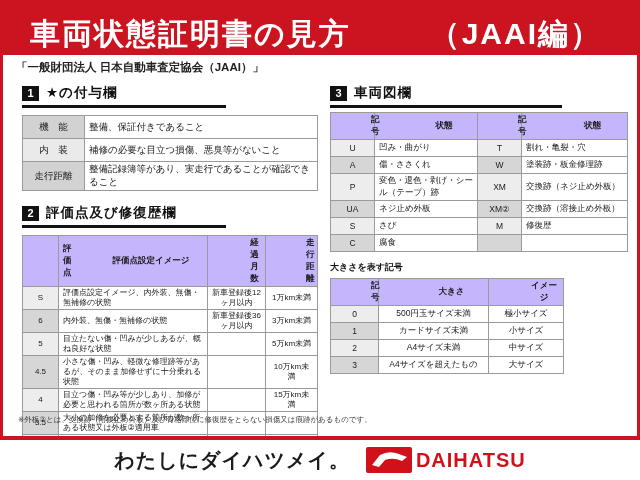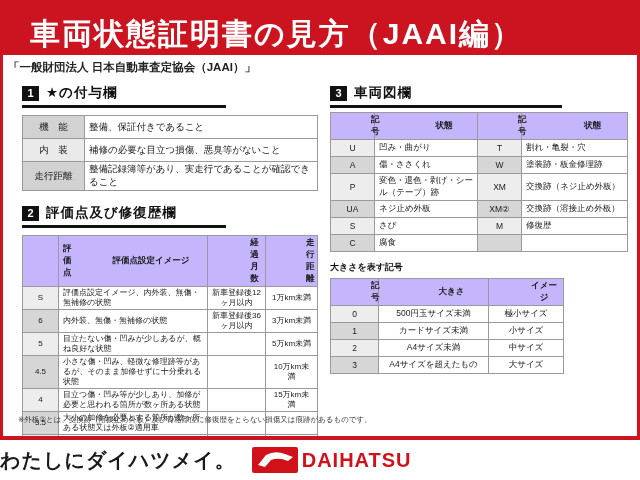--- a/index.html
+++ b/index.html
@@ -7,30 +7,30 @@
   body {
     font-family:"Liberation Sans","DejaVu Sans",sans-serif;
     background:#ffffff; color:#1a1a1a; position:relative; overflow:hidden;
   }
   .page { position:absolute; inset:0; }
 
   
   .banner {
     position:absolute; left:0; top:0; width:640px; height:55px;
     background:#cb1420; color:#fff; display:flex; align-items:center;
-    padding:17px 38px 4px 30px;
+    justify-content:space-between; padding:17px 38px 4px 30px;
   }
   .banner .t { font-size:30px; font-weight:bold; letter-spacing:2px; }
 
   
   .edge-left  { position:absolute; left:0;  top:55px; width:3px; height:385px; background:#cb1420; }
   .edge-right { position:absolute; right:0; top:55px; width:3px; height:385px; background:#cb1420; }
   .bottom-rule{ position:absolute; left:0; top:436px; width:640px; height:4px; background:#cb1420; }
 
-  .subtitle { position:absolute; left:8px; top:60px; font-size:11.5px; font-weight:bold; color:#222; }
+  .subtitle { position:absolute; left:16px; top:60px; font-size:11.5px; font-weight:bold; color:#222; }
 
   .col-left  { position:absolute; left:22px;  top:84px; width:296px; }
   .col-right { position:absolute; left:330px; top:84px; width:298px; }
 
   
   .sec-header { display:flex; align-items:center; gap:7px; border-bottom:3px solid #111; padding-bottom:3px; }
   .sec-header.w200 { width:204px; }
   .sec-header.w230 { width:232px; }
   .sec-num {
     background:#111; color:#fff; font-weight:bold; font-size:11px;
@@ -74,21 +74,21 @@
   .t-size td { height:17px; text-align:center; }
   .t-size tbody tr:nth-child(odd)  td:first-child { background:#ededed; }
   .t-size tbody tr:nth-child(even) td:first-child { background:#d6d6d6; }
 
   
   .notes { position:absolute; left:18px; top:415px; font-size:7.5px; color:#333; line-height:1.45; }
 
   
   .footer {
     position:absolute; left:0; top:440px; width:640px; height:40px;
-    display:flex; align-items:center; gap:16px; background:#fff;
+    display:flex; align-items:center; justify-content:center; gap:16px; background:#fff;
   }
   .slogan { font-size:20px; font-weight:bold; color:#1a1a1a; letter-spacing:1px; }
   .brand-wrap { display:flex; align-items:center; gap:4px; }
   .brand-text { font-size:20px; font-weight:bold; color:#d01119; letter-spacing:1px; }
 </style>
 </head>
 <body>
 
 <div class="page">
 

